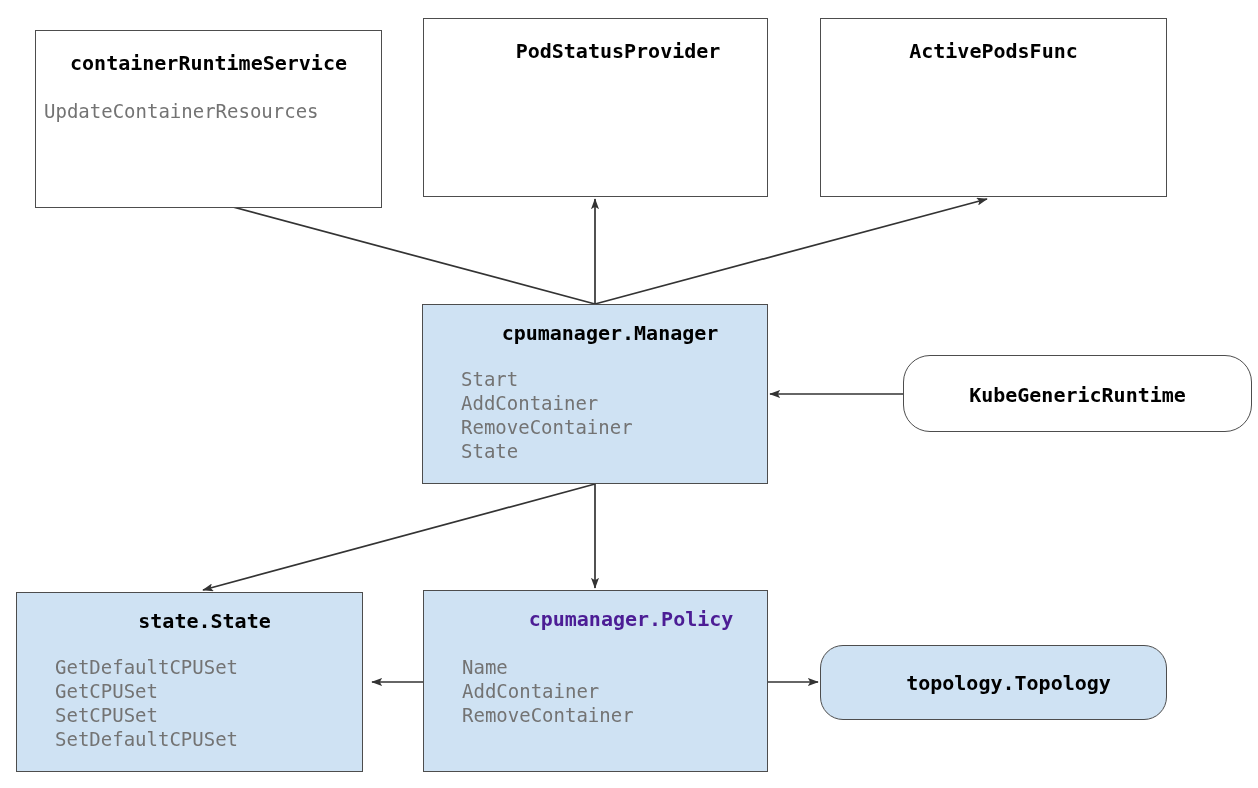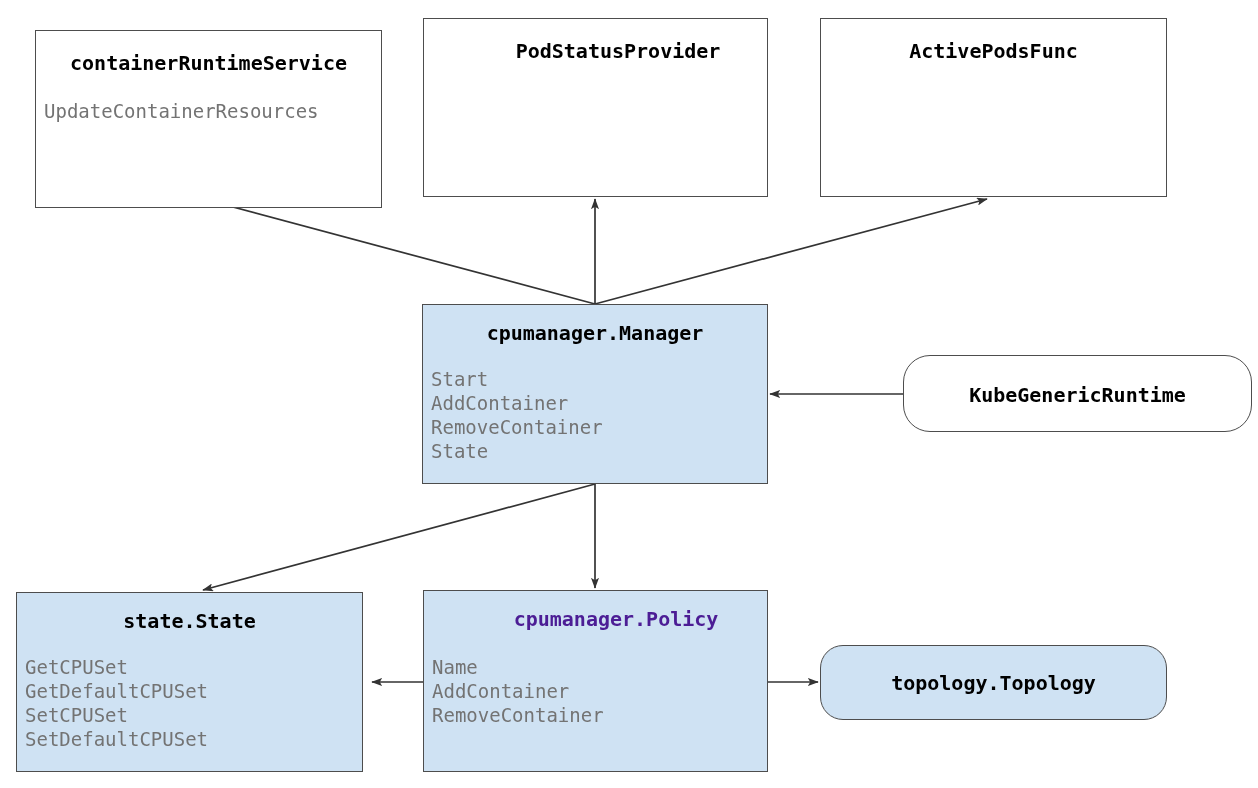--- a/index.html
+++ b/index.html
@@ -28,20 +28,21 @@
   }
   .node {
     position: absolute;
     box-sizing: border-box;
     border: 1.6px solid #4d4d4d;
     background: #ffffff;
     overflow: hidden;
   }
   .node.filled {
     background: #cfe2f3;
+    padding-left: 30px;
   }
   .node-title {
     display: block;
     text-align: center;
     font-family: "DejaVu Sans Mono", monospace;
     font-weight: bold;
     font-size: 20px;
     color: #000000;
     letter-spacing: 0px;
     white-space: nowrap;
@@ -101,22 +102,22 @@
           <span class="member">RemoveContainer</span>
           <span class="member">State</span>
         </span>
       </div>
       <div class="node" style="left: 903px; top: 355px; width: 349px; height: 77px; border-color: rgb(77, 77, 77); border-radius: 27px;">
         <span class="node-title" style="margin-top: 27px; color: rgb(0, 0, 0);">KubeGenericRuntime</span>
       </div>
       <div class="node filled" style="left: 16px; top: 592px; width: 347px; height: 180px; border-color: rgb(77, 77, 77); background: rgb(207, 226, 243);">
         <span class="node-title" style="margin-top: 16px; color: rgb(0, 0, 0);">state.State</span>
         <span class="node-members" style="margin-top: 22px; margin-left: 8px; color: rgb(115, 115, 115);">
+          <span class="member">GetDefaultCPUSet</span>
           <span class="member">GetCPUSet</span>
-          <span class="member">GetDefaultCPUSet</span>
           <span class="member">SetCPUSet</span>
           <span class="member">SetDefaultCPUSet</span>
         </span>
       </div>
       <div class="node filled" style="left: 423px; top: 590px; width: 345px; height: 182px; border-color: rgb(77, 77, 77); background: rgb(207, 226, 243);">
         <span class="node-title" style="margin-top: 16px; color: #4c1d95; margin-left: 41px;">cpumanager.Policy</span>
         <span class="node-members" style="margin-top: 24px; margin-left: 8px; color: rgb(115, 115, 115);">
           <span class="member">Name</span>
           <span class="member">AddContainer</span>
           <span class="member">RemoveContainer</span>

